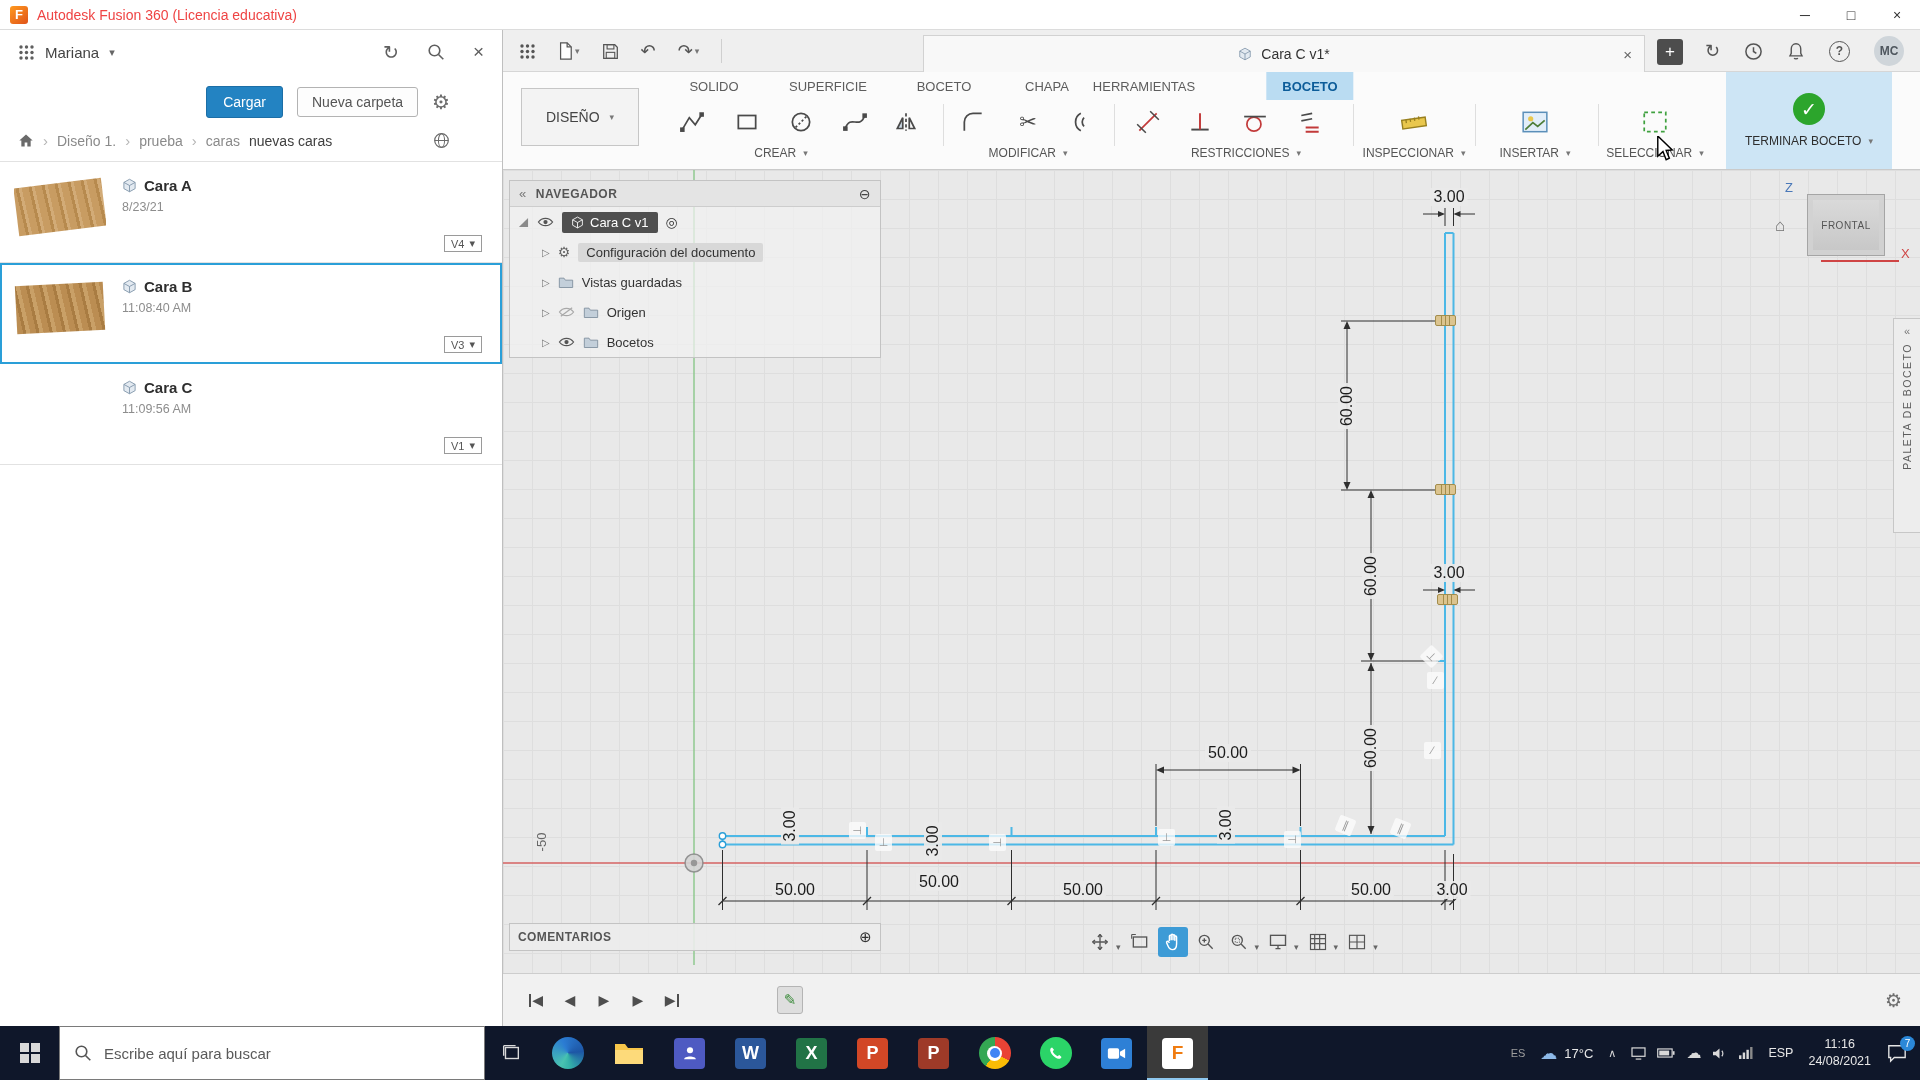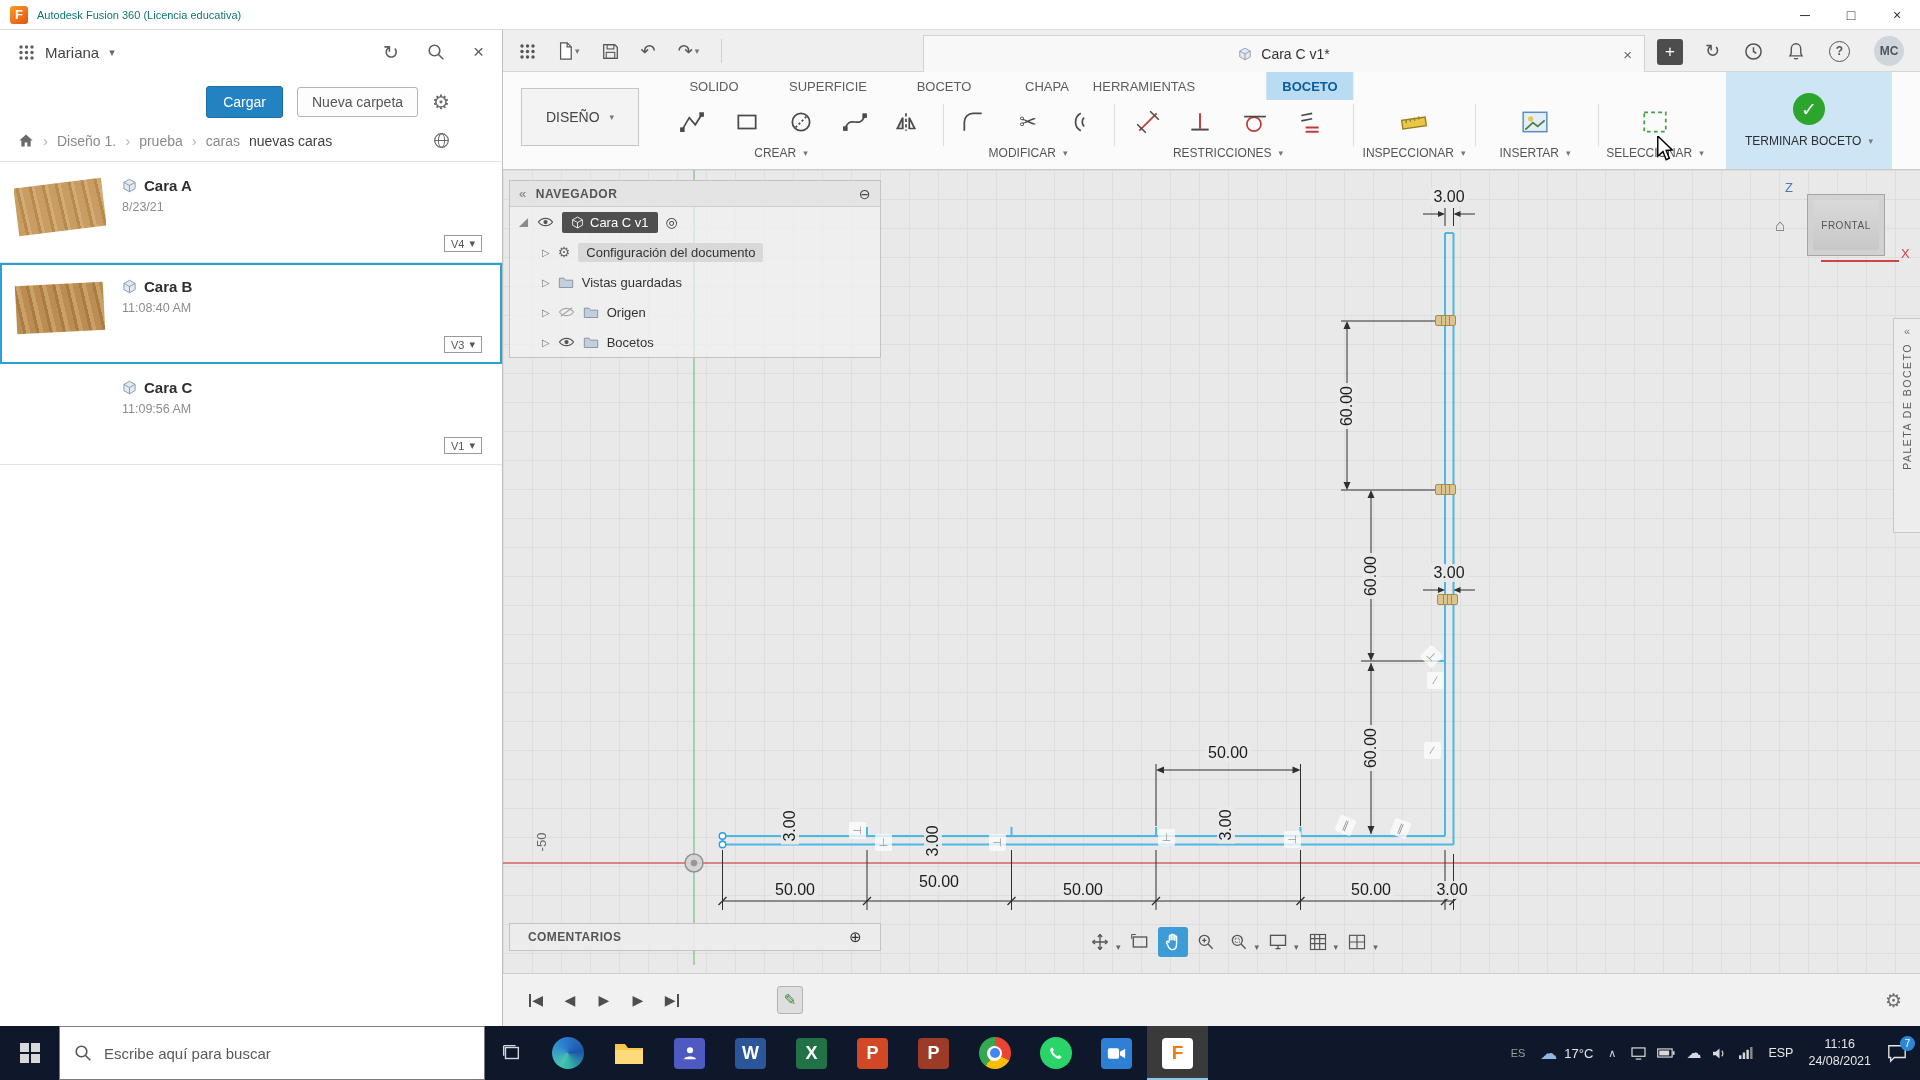--- a/index.html
+++ b/index.html
@@ -3,21 +3,21 @@
 <meta charset="utf-8">
 <style>
 *{margin:0;padding:0;box-sizing:border-box}
 html,body{width:1920px;height:1080px;overflow:hidden}
 body{font-family:"Liberation Sans",sans-serif;background:#e8e8e8;position:relative}
 svg{display:block}
 
 
 #titlebar{position:absolute;top:0;left:0;right:0;height:30px;background:#fff;border-bottom:1px solid #dcdcdc;display:flex;align-items:center;z-index:60}
 .fusion-logo{width:18px;height:18px;margin:0 9px 0 10px;border-radius:3px;background:linear-gradient(140deg,#ff9a1f,#e0531a);color:#fff;font-weight:bold;font-size:13px;display:flex;align-items:center;justify-content:center}
-#titlebar .title{font-size:11px;color:#0f766e}
+#titlebar .title{font-size:14px;color:#ef4444}
 .win-controls{margin-left:auto;display:flex;height:100%}
 .win-btn{width:46px;height:100%;display:flex;align-items:center;justify-content:center;font-size:14px;color:#333}
 
 
 #datapanel{position:absolute;top:30px;left:0;width:503px;bottom:54px;background:#fff;border-right:1px solid #bfbfbf;z-index:40}
 .dp-header{height:44px;display:flex;align-items:center;padding:0 18px;gap:10px}
 .dp-username{font-size:15px;color:#444}
 .dp-caret{font-size:11px;color:#666}
 .dp-hicons{margin-left:auto;display:flex;gap:28px;align-items:center;color:#5f5f5f;font-size:19px}
 .dp-tabs{display:flex;margin:2px 16px 0 16px;height:30px}
@@ -95,21 +95,21 @@
 .vc-face{position:absolute;left:46px;top:22px;width:78px;height:62px;background:linear-gradient(180deg,#dbdbdb,#c6c6c6);border:1px solid #a5a5a5;box-shadow:inset 0 0 0 5px rgba(210,210,210,.9);display:flex;align-items:center;justify-content:center;font-size:10px;color:#555;letter-spacing:.5px}
 .vc-z{position:absolute;left:24px;top:8px;color:#4a78b8;font-size:13px}
 .vc-x{position:absolute;left:140px;top:74px;color:#cf4545;font-size:13px}
 .vc-home{position:absolute;left:14px;top:44px;color:#707070;font-size:17px}
 .vc-xaxis{position:absolute;left:60px;top:88px;width:78px;height:2px;background:#cf4545}
 
 .paleta{position:absolute;right:0;top:148px;width:27px;height:215px;background:#ededed;border:1px solid #c7c7c7;border-right:none;z-index:10;display:flex;flex-direction:column;align-items:center;padding-top:6px;gap:6px}
 .paleta .ptext{writing-mode:vertical-rl;transform:rotate(180deg);font-size:10.5px;color:#5d5d5d;letter-spacing:1.5px}
 .paleta .pcaret{font-size:11px;color:#777}
 
-.comentarios{position:absolute;left:6px;top:753px;width:372px;height:28px;z-index:10;border:1px solid #c3c3c3;background:rgba(236,236,236,.9);display:flex;align-items:center;padding:0 18px;gap:0;font-size:12px;font-weight:bold;color:#555;letter-spacing:.4px}
+.comentarios{position:absolute;left:6px;top:753px;width:372px;height:28px;z-index:10;border:1px solid #c3c3c3;background:rgba(236,236,236,.9);display:flex;align-items:center;padding:0 8px;gap:0;font-size:12px;font-weight:bold;color:#555;letter-spacing:.4px}
 .comentarios .cplus{margin-left:auto;font-size:15px;color:#333;font-weight:normal}
 
 .navbarc{position:absolute;left:582px;top:757px;display:flex;align-items:center;gap:3px;z-index:10}
 .nav-item{width:30px;height:30px;border-radius:3px;display:flex;align-items:center;justify-content:center;color:#555}
 .nav-item.active{background:#3d9bd6}
 .nv-caret{font-size:9px;color:#666;margin:10px 1px 0 -2px}
 
 
 #timeline{position:absolute;bottom:0;left:0;right:0;height:53px;background:#f1f1f1;border-top:1px solid #cdcdcd;display:flex;align-items:center;padding:0 18px;gap:4px}
 .tl-btn{width:30px;height:30px;display:flex;align-items:center;justify-content:center;color:#4e4e4e;font-size:14px;gap:1px}
@@ -475,21 +475,21 @@
     </div>
 
     <div class="glabel" style="left:278px">
         <span>CREAR</span>
         <span class="mini-caret">▾</span>
       </div>
     <div class="glabel" style="left:525px">
         <span>MODIFICAR</span>
         <span class="mini-caret">▾</span>
       </div>
-    <div class="glabel" style="left:725px">
+    <div class="glabel" style="left:743px">
         <span>RESTRICCIONES</span>
         <span class="mini-caret">▾</span>
       </div>
     <div class="glabel" style="left:911px">
         <span>INSPECCIONAR</span>
         <span class="mini-caret">▾</span>
       </div>
     <div class="glabel" style="left:1032px">
         <span>INSERTAR</span>
         <span class="mini-caret">▾</span>

